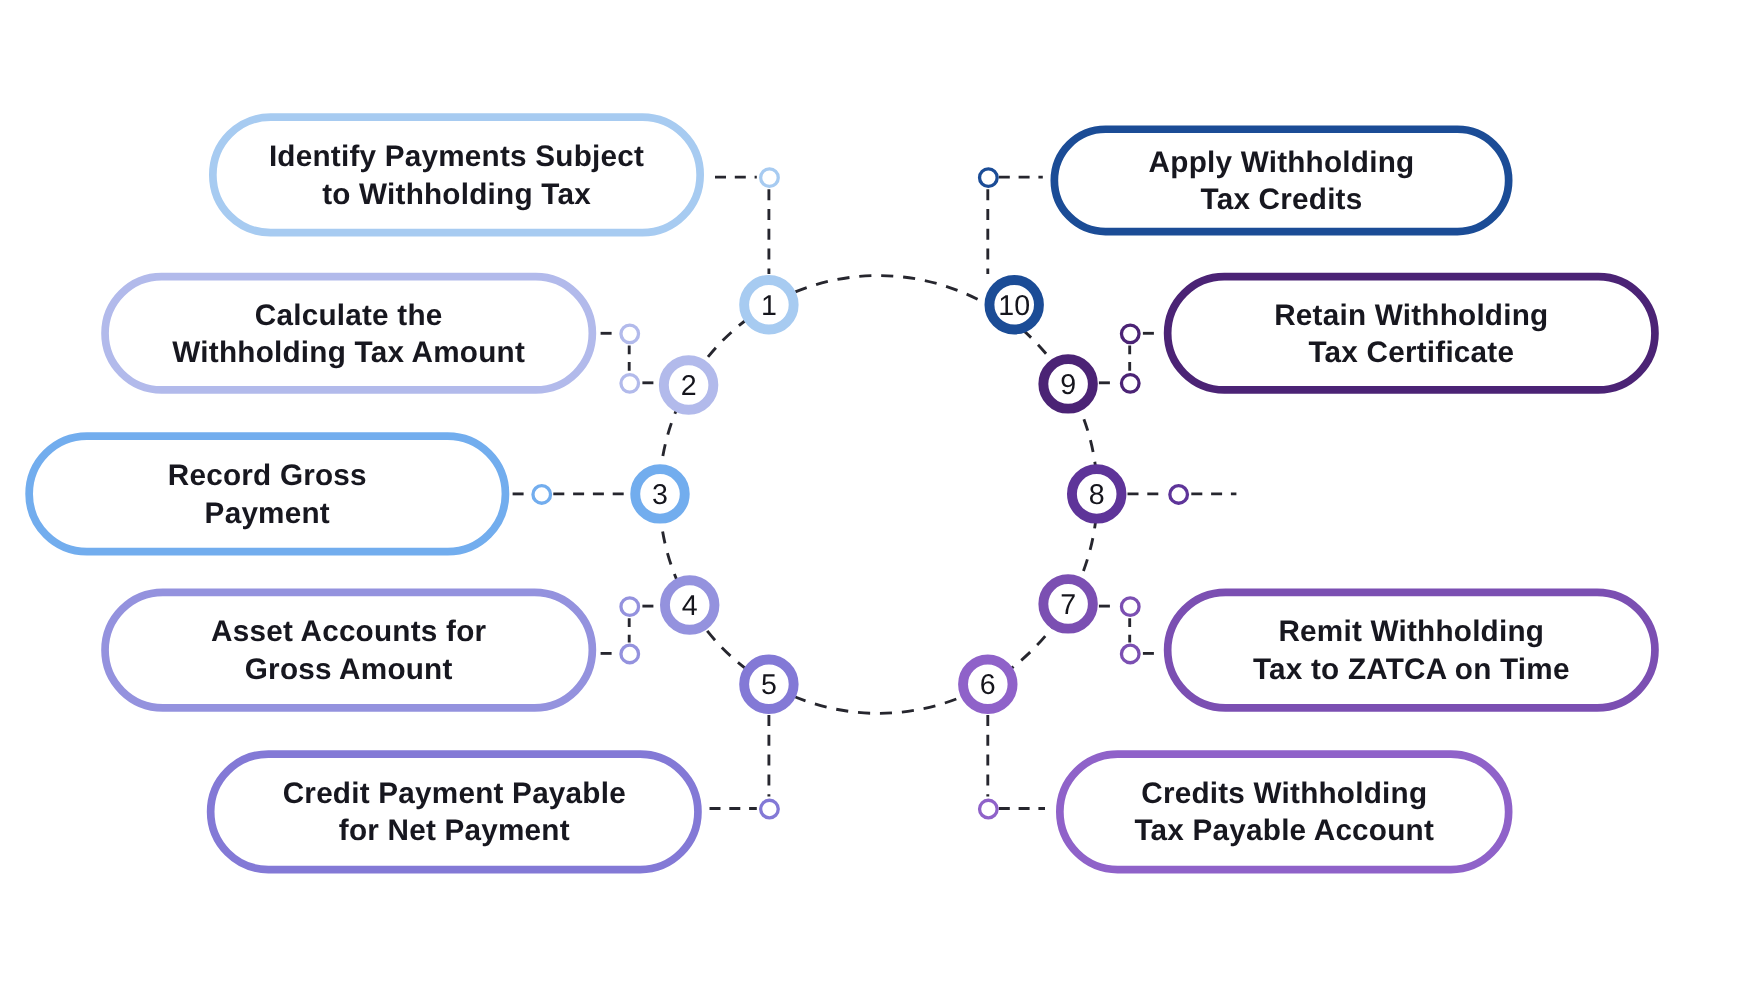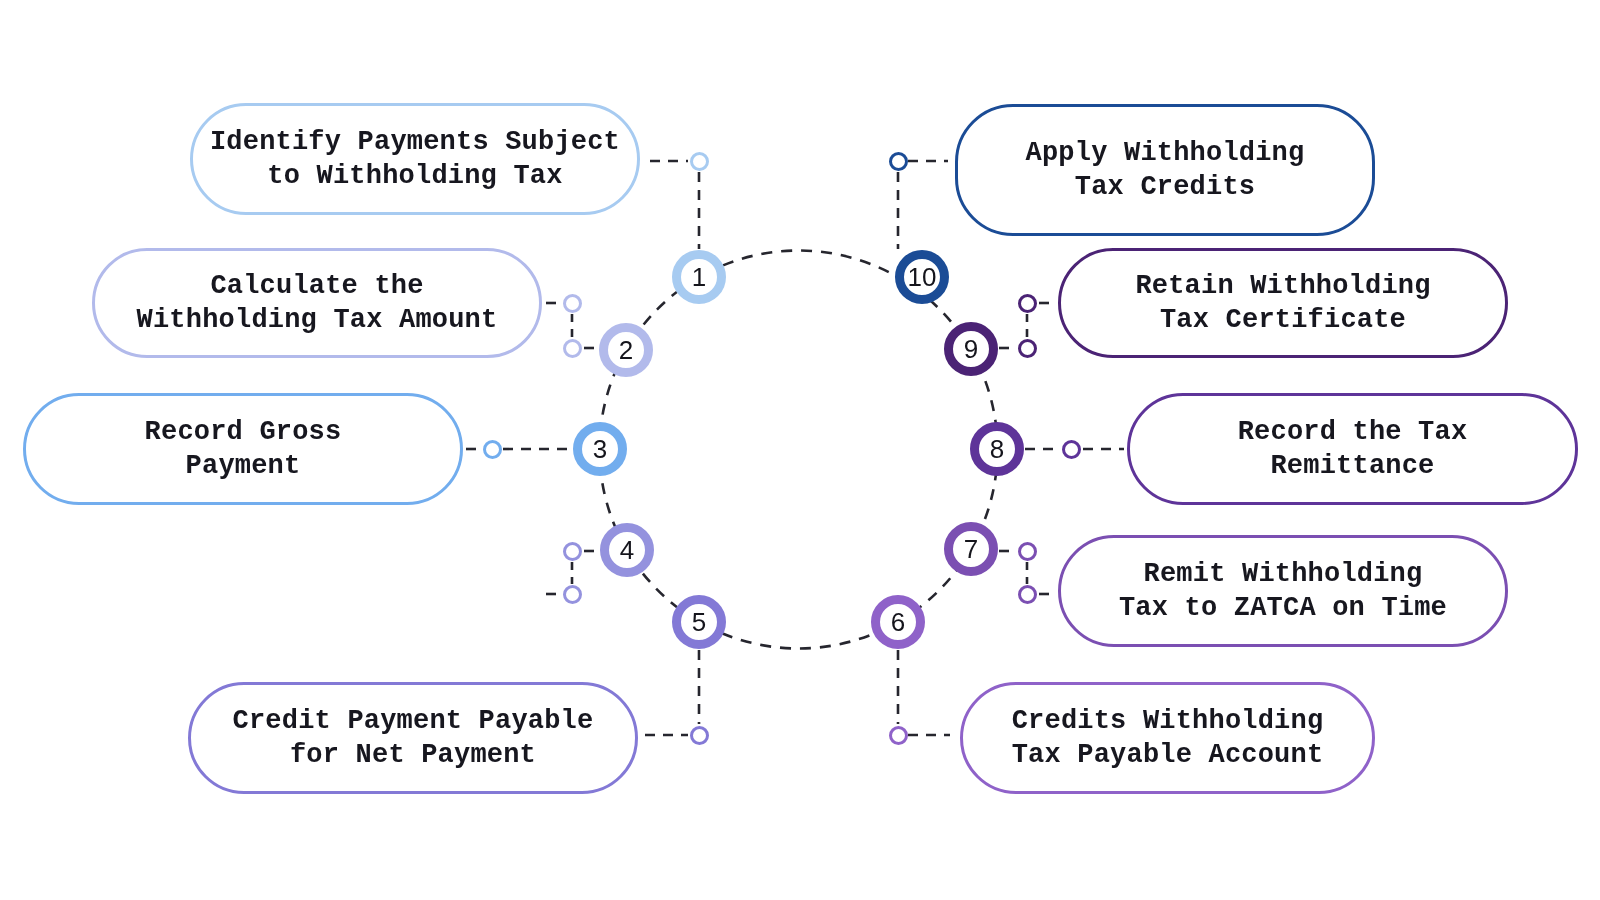--- a/index.html
+++ b/index.html
@@ -16,29 +16,28 @@
     overflow: hidden;
   }
   .lines-layer {
     position: absolute;
     left: 0; top: 0;
     width: 1600px; height: 900px;
   }
   .step-box {
     position: absolute;
     box-sizing: border-box;
-    border: 3px solid #f9a8d4;
+    border: 7px solid #f9a8d4;
     border-radius: 58px;
     background: #ffffff;
     display: flex;
     align-items: center;
     justify-content: center;
     text-align: center;
     z-index: 3;
-    font-family: Liberation Mono, monospace;
   }
   .step-box .label {
     font-weight: bold;
     font-size: 27px;
     line-height: 34px;
     color: #17171f;
     white-space: pre-line;
     letter-spacing: 0.2px;
   }
   .step-node {
@@ -124,36 +123,36 @@
 to Withholding Tax</span>
   </div>
   <div class="step-box" style="left: 23px; top: 393px; width: 440px; height: 112px; border-color: rgb(114, 173, 238);">
     <span class="label">Record Gross
 Payment</span>
   </div>
   <div class="step-box" style="left: 92px; top: 248px; width: 450px; height: 110px; border-color: rgb(178, 186, 235);">
     <span class="label">Calculate the
 Withholding Tax Amount</span>
   </div>
+  <div class="step-box" style="left: 92px; top: 535px; width: 450px; height: 112px; border-color: rgb(148, 146, 222);">
+    <span class="label">Asset Accounts for
+Gross Amount</span>
+  </div>
   <div class="step-box" style="left: 188px; top: 682px; width: 450px; height: 112px; border-color: rgb(131, 121, 214);">
     <span class="label">Credit Payment Payable
 for Net Payment</span>
   </div>
 
-  <div class="step-box" style="left: 955px; top: 104px; width: 420px; height: 132px; border-color: rgb(27, 76, 150);">
+  <div class="step-box" style="left: 955px; top: 114px; width: 420px; height: 100px; border-color: rgb(27, 76, 150);">
     <span class="label">Apply Withholding
 Tax Credits</span>
   </div>
   <div class="step-box" style="left: 1058px; top: 248px; width: 450px; height: 110px; border-color: rgb(75, 35, 117); justify-content: center;">
     <span class="label">Retain Withholding
 Tax Certificate</span>
-  </div>
-  <div class="step-box" style="left: 1127px; top: 393px; width: 451px; height: 112px; border-color: rgb(94, 52, 153);">
-    <span class="label">Record the Tax
-Remittance</span>
   </div>
   <div class="step-box" style="left: 1058px; top: 535px; width: 450px; height: 112px; border-color: rgb(123, 79, 178); align-items: center;">
     <span class="label">Remit Withholding
 Tax to ZATCA on Time</span>
   </div>
   <div class="step-box" style="left: 960px; top: 682px; width: 415px; height: 112px; border-color: rgb(143, 98, 201);">
     <span class="label">Credits Withholding
 Tax Payable Account</span>
   </div>
 

